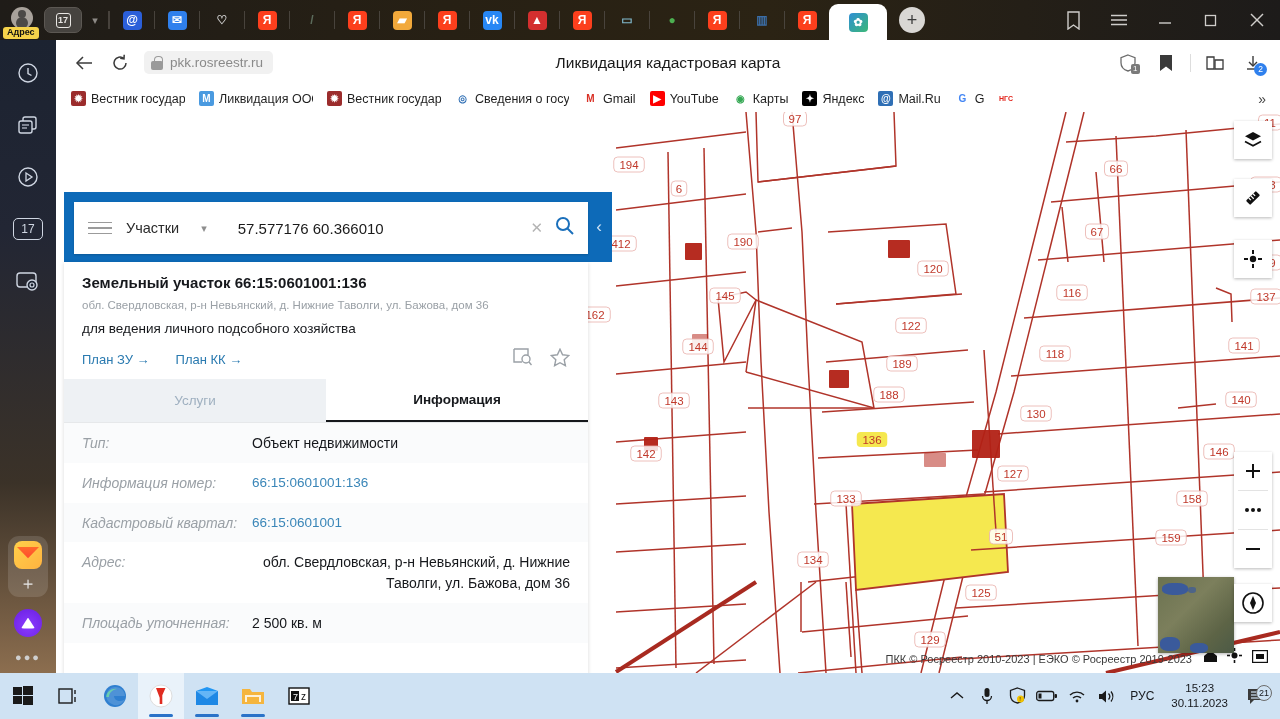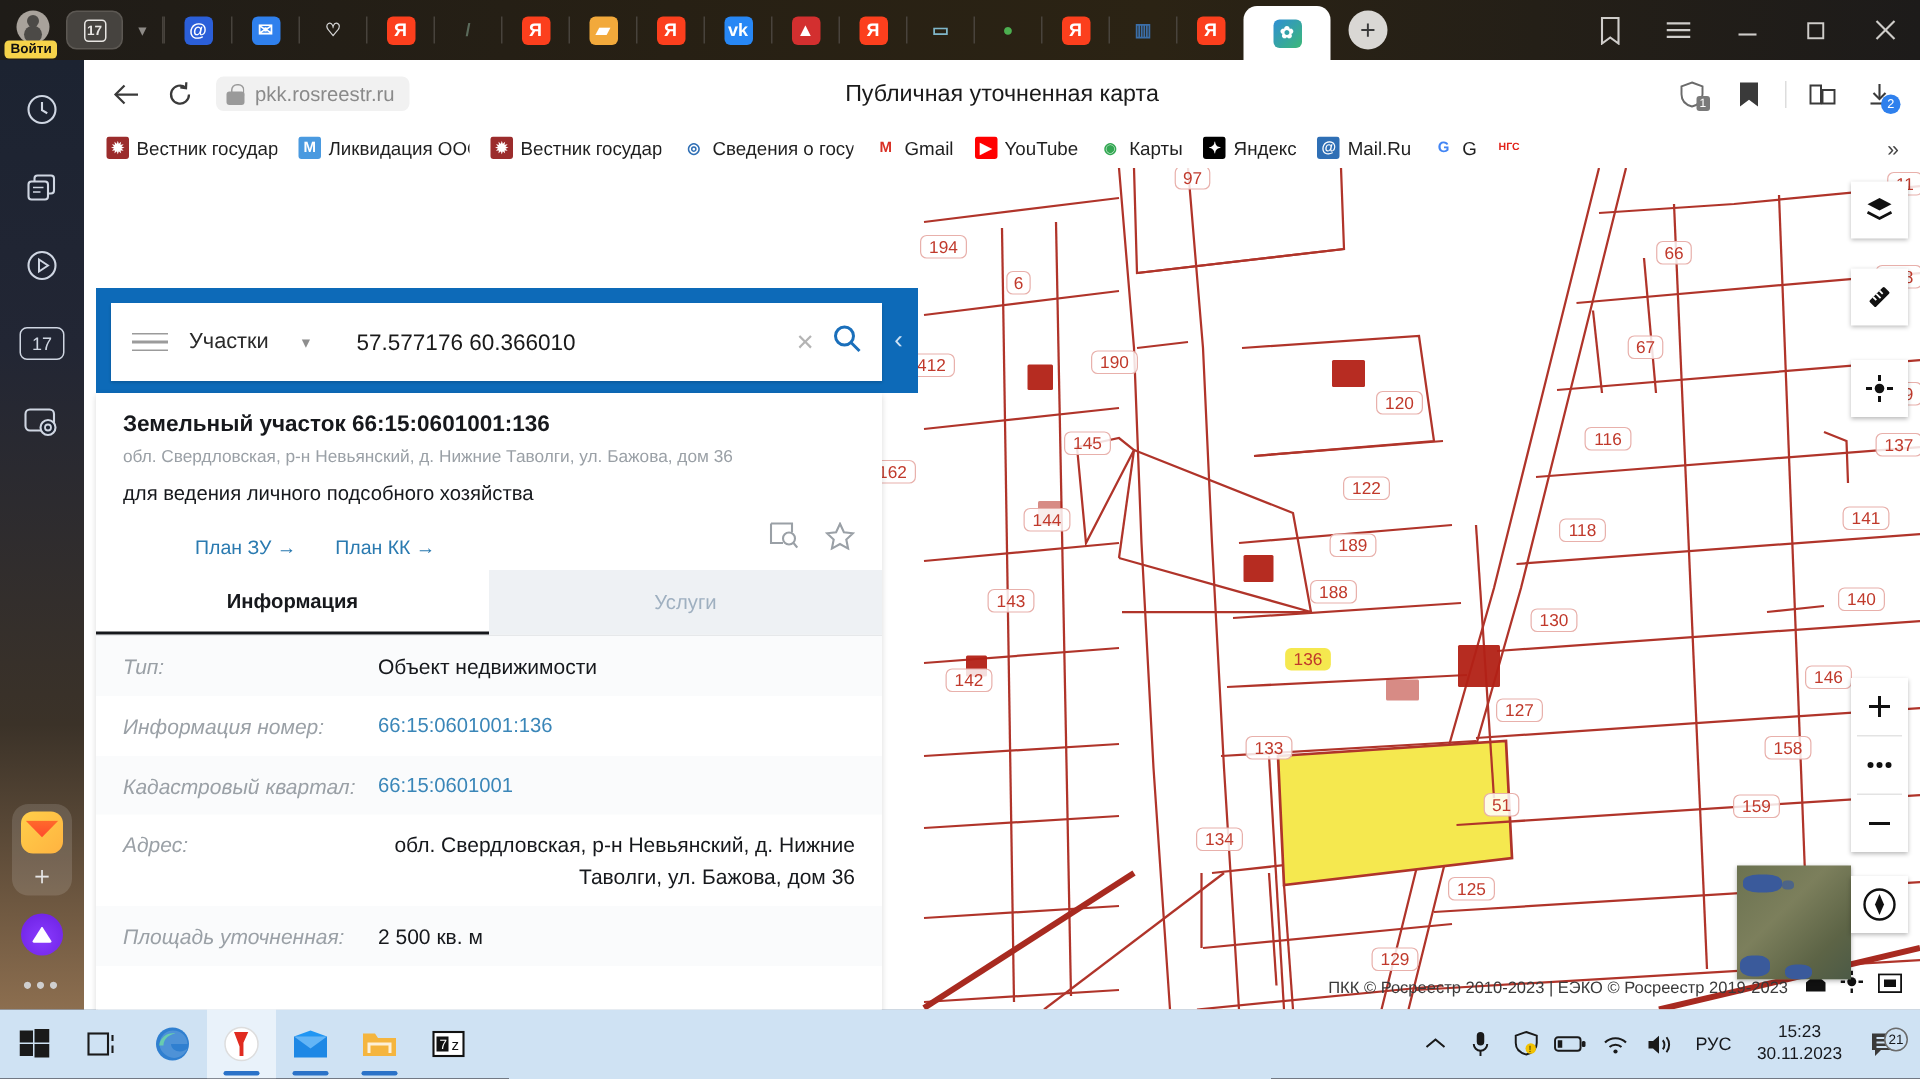--- a/index.html
+++ b/index.html
@@ -143,21 +143,21 @@
 
   .infopanel {
     position: absolute; left: 8px; top: 150px; width: 524px; height: 511px;
     background: #fff; z-index: 19; overflow: hidden;
     box-shadow: 0 1px 4px rgba(0,0,0,.15);
   }
   .ip-head { padding: 12px 18px 8px; }
   .ip-title { font-size: 15px; font-weight: bold; color: #16181c; }
   .ip-addr { font-size: 11.5px; color: #9aa0a6; margin-top: 8px; }
   .ip-purpose { font-size: 13.5px; color: #16181c; margin-top: 10px; }
-  .ip-links { display:flex; align-items:flex-end; margin-top: 12px; margin-left: 48px; }
+  .ip-links { display:flex; align-items:center; margin-top: 12px; }
   .ip-link { font-size: 13px; color: #2a7ab0; margin-right: 26px; }
   .ip-acts { margin-left: auto; display:flex; gap: 18px; color:#9aa0a6; }
 
   .tabs { display: flex; height: 44px; border-bottom: 1px solid #e6e8ea; }
   .tabitem { flex: 1; display:flex; align-items:center; justify-content:center; font-size: 13.5px; }
   .tabitem.active { color:#16181c; font-weight: bold; background:#fff; border-bottom: 2px solid #16181c;}
   .tabitem.inactive { color:#9fb0c0; background:#eef1f4; }
 
   .rows { font-size: 13px; }
   .row { display: flex; padding: 10px 18px; }
@@ -196,21 +196,21 @@
                 background:#cfe2f3;}
 </style>
 </head>
 <body>
 
 <div id="root">
 
   <div class="tabstrip">
     <div class="tab-login">
       <div class="avatar-circ"></div>
-      <div class="login-badge">Войти</div>
+      <div class="login-badge">Адрес</div>
     </div>
     <div class="tab-count">
       <div class="sq">17</div>
     </div>
     <div class="chev-tabs">▾</div>
     <div class="tabsep"></div>
     <div id="tab-favs" style="display:flex;align-items:center;height:40px;">
         <div class="tabsep"></div>
         <div class="tabicon">
           <div class="favi" style="background: rgb(43, 95, 217); color: rgb(255, 255, 255);">@</div>
@@ -373,21 +373,21 @@
       <div class="nav-ic">
         <svg width="18" height="18" viewBox="0 0 18 18">
             <path d="M15 9a6 6 0 1 1-2.2-4.6" fill="none" stroke="#3a3a3a" stroke-width="1.5"></path>
             <polyline points="13.2,0.8 13,4.8 9.2,4.3" fill="none" stroke="#3a3a3a" stroke-width="1.5"></polyline>
           </svg>
       </div>
       <div class="urlchip">
         <span class="lock"></span>
         <span class="urltext">pkk.rosreestr.ru</span>
       </div>
-      <div class="pagetitle">Публичная уточненная карта</div>
+      <div class="pagetitle">Ликвидация кадастровая карта</div>
       <div class="urlright">
         <div class="ur-ic">
           <svg width="20" height="20" viewBox="0 0 20 20">
               <path d="M10 2l7 2.6v5.2c0 4.3-3 7.1-7 8.2-4-1.1-7-3.9-7-8.2V4.6z" fill="none" stroke="#6b6b6b" stroke-width="1.3"></path>
             </svg>
           <span class="badge-gray">1</span>
         </div>
         <div class="ur-ic">
           <svg width="14" height="18" viewBox="0 0 14 18">
               <path d="M1 1h12v16l-6-4.5L1 17z" fill="#3a3a3a"></path>
@@ -838,22 +838,22 @@
               </span>
               <span>
                 <svg width="20" height="19" viewBox="0 0 20 19">
                     <path d="M10 1.2l2.6 5.6 6.1.7-4.5 4.2 1.2 6-5.4-3-5.4 3 1.2-6L1.3 7.5l6.1-.7z" fill="none" stroke="#9aa0a6" stroke-width="1.4"></path>
                   </svg>
               </span>
             </div>
           </div>
         </div>
         <div class="tabs" id="ip-tabs">
+            <div class="tabitem inactive">Услуги</div>
             <div class="tabitem active">Информация</div>
-            <div class="tabitem inactive">Услуги</div>
           </div>
         <div class="rows" id="ip-rows">
             <div class="row">
               <div class="k">Тип:</div>
               <div class="v">Объект недвижимости</div>
             </div>
             <div class="row">
               <div class="k">Информация номер:</div>
               <div class="v link">66:15:0601001:136</div>
             </div>

